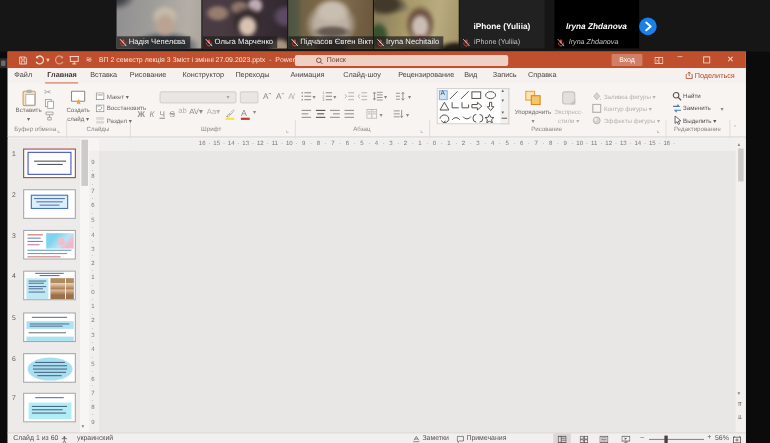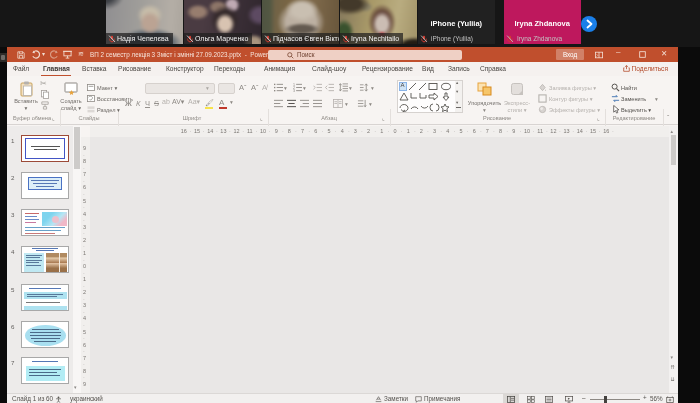--- a/index.html
+++ b/index.html
@@ -142,21 +142,21 @@
       <div class="cname">iPhone (Yuliia)</div>
       <svg class="micg" viewBox="0 0 10 10">
           <rect x="3.6" y="1" width="2.8" height="4.6" rx="1.4" fill="#d23b30"></rect>
           <path d="M2 4.5 v0.8 a3 3 0 0 0 6 0 v-0.8" fill="none" stroke="#d23b30" stroke-width="1"></path>
           <line x1="5" y1="8.2" x2="5" y2="9.4" stroke="#d23b30" stroke-width="1"></line>
           <line x1="1.4" y1="0.8" x2="8.6" y2="8.6" stroke="#c8c5c5" stroke-width="1.1"></line>
         </svg>
       <div class="gname">iPhone (Yuliia)</div>
     </div>
 
-    <div class="tile" style="left:504px; background:#be185d;">
+    <div class="tile" style="left:504px; background:#000000;font-style:italic;">
       <div class="cname">Iryna Zhdanova</div>
       <svg class="micg" viewBox="0 0 10 10">
           <rect x="3.6" y="1" width="2.8" height="4.6" rx="1.4" fill="#d23b30"></rect>
           <path d="M2 4.5 v0.8 a3 3 0 0 0 6 0 v-0.8" fill="none" stroke="#d23b30" stroke-width="1"></path>
           <line x1="5" y1="8.2" x2="5" y2="9.4" stroke="#d23b30" stroke-width="1"></line>
           <line x1="1.4" y1="0.8" x2="8.6" y2="8.6" stroke="#c8c5c5" stroke-width="1.1"></line>
         </svg>
       <div class="gname">Iryna Zhdanova</div>
     </div>
 

